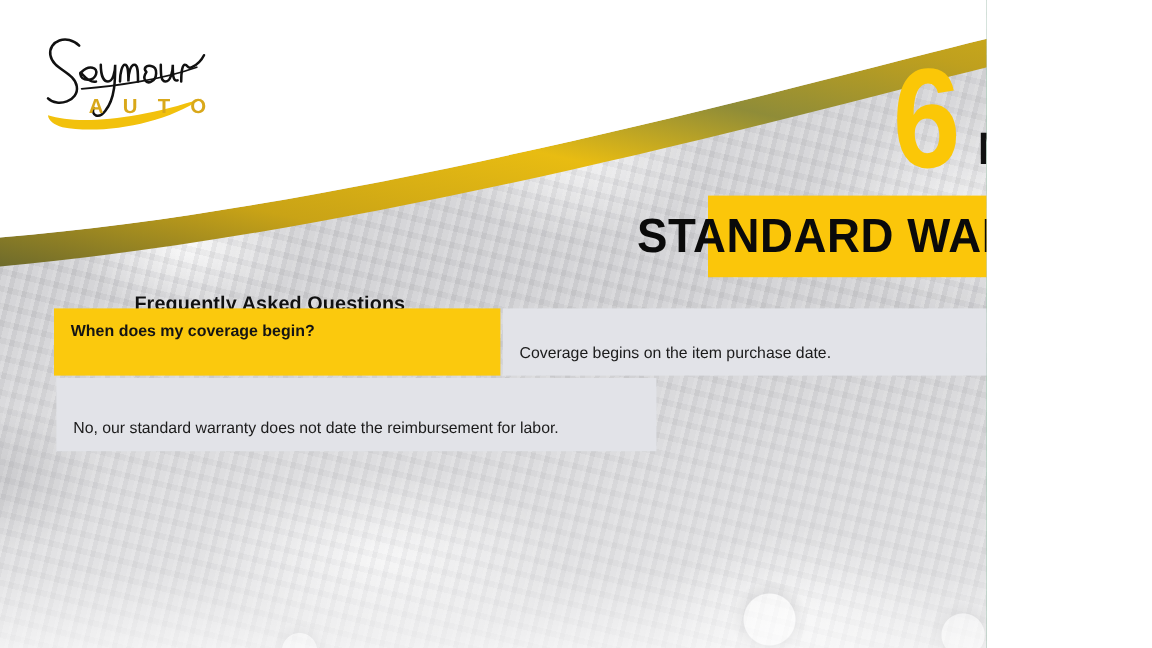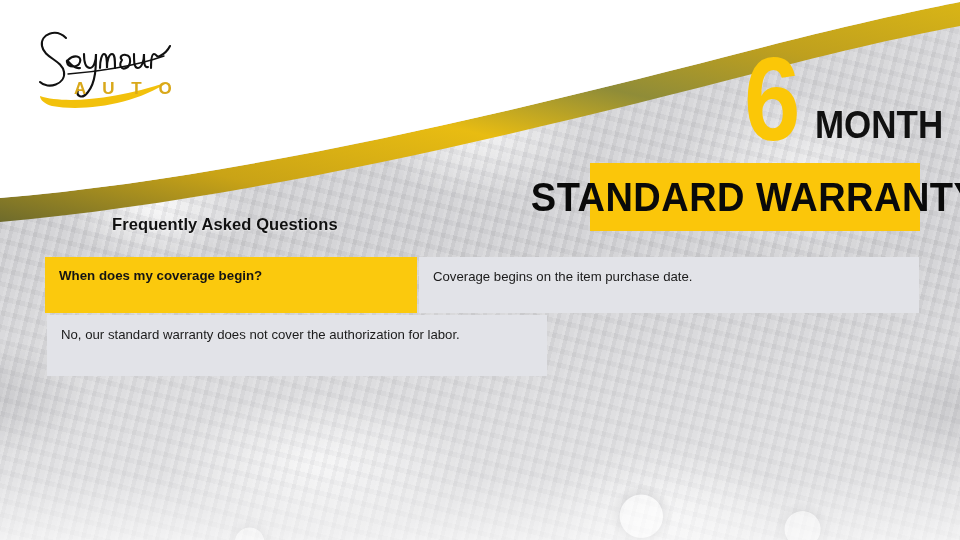--- a/index.html
+++ b/index.html
@@ -11,21 +11,21 @@
     width: 960px;
     height: 540px;
     overflow: hidden;
     font-family: "Liberation Sans", sans-serif;
     position: relative;
   }
 
   #slide {
     position: absolute;
     left: 0; top: 0;
-    width: 960px;
+    width: 822px;
     height: 540px;
     overflow: hidden;
     background: #15803d;
   }
 
   
   .bg-photo {
     position: absolute;
     left: 0; top: 0;
     width: 960px;
@@ -130,21 +130,21 @@
     line-height: 40px;
     color: #0a0a0a;
     letter-spacing: 0.5px;
     transform: scaleX(0.95);
     white-space: nowrap;
   }
 
   
   .faq-title {
     position: absolute;
-    left: 112px; top: 215px;
+    left: 112px; top: 244px;
     font-size: 16.5px;
     font-weight: bold;
     color: #111111;
     letter-spacing: 0.1px;
     text-shadow: 0 1px 2px rgba(255,255,255,.55);
   }
 
   
   .faq-table {
     position: absolute;
@@ -170,21 +170,21 @@
     color: #141414;
     line-height: 18px;
   }
   .gap { width: 2px; background: transparent; }
   .a-cell {
     width: 500px;
     box-sizing: border-box;
     background: #E2E3E8;
     padding: 10px 16px 10px 14px;
     display: flex;
-    align-items: flex-start;
+    align-items: flex-end;
   }
   .a-cell .a-text {
     font-size: 13.2px;
     color: #1b1b1b;
     line-height: 19px;
     text-align: justify;
     text-justify: inter-word;
     width: 100%;
   }
 
@@ -271,20 +271,20 @@
       <div class="gap"></div>
       <div class="a-cell">
         <span class="a-text">Coverage begins on the item purchase date.</span>
       </div>
     </div>
 
 
     <div class="faq-row r2">
       <div class="gap"></div>
       <div class="a-cell">
-        <span class="a-text">No, our standard warranty does not cover the authorization for labor.</span>
+        <span class="a-text">No, our standard warranty does not date the reimbursement for labor.</span>
       </div>
     </div>
 
 
   </div>
 
 </div>
 
 </body></html>

